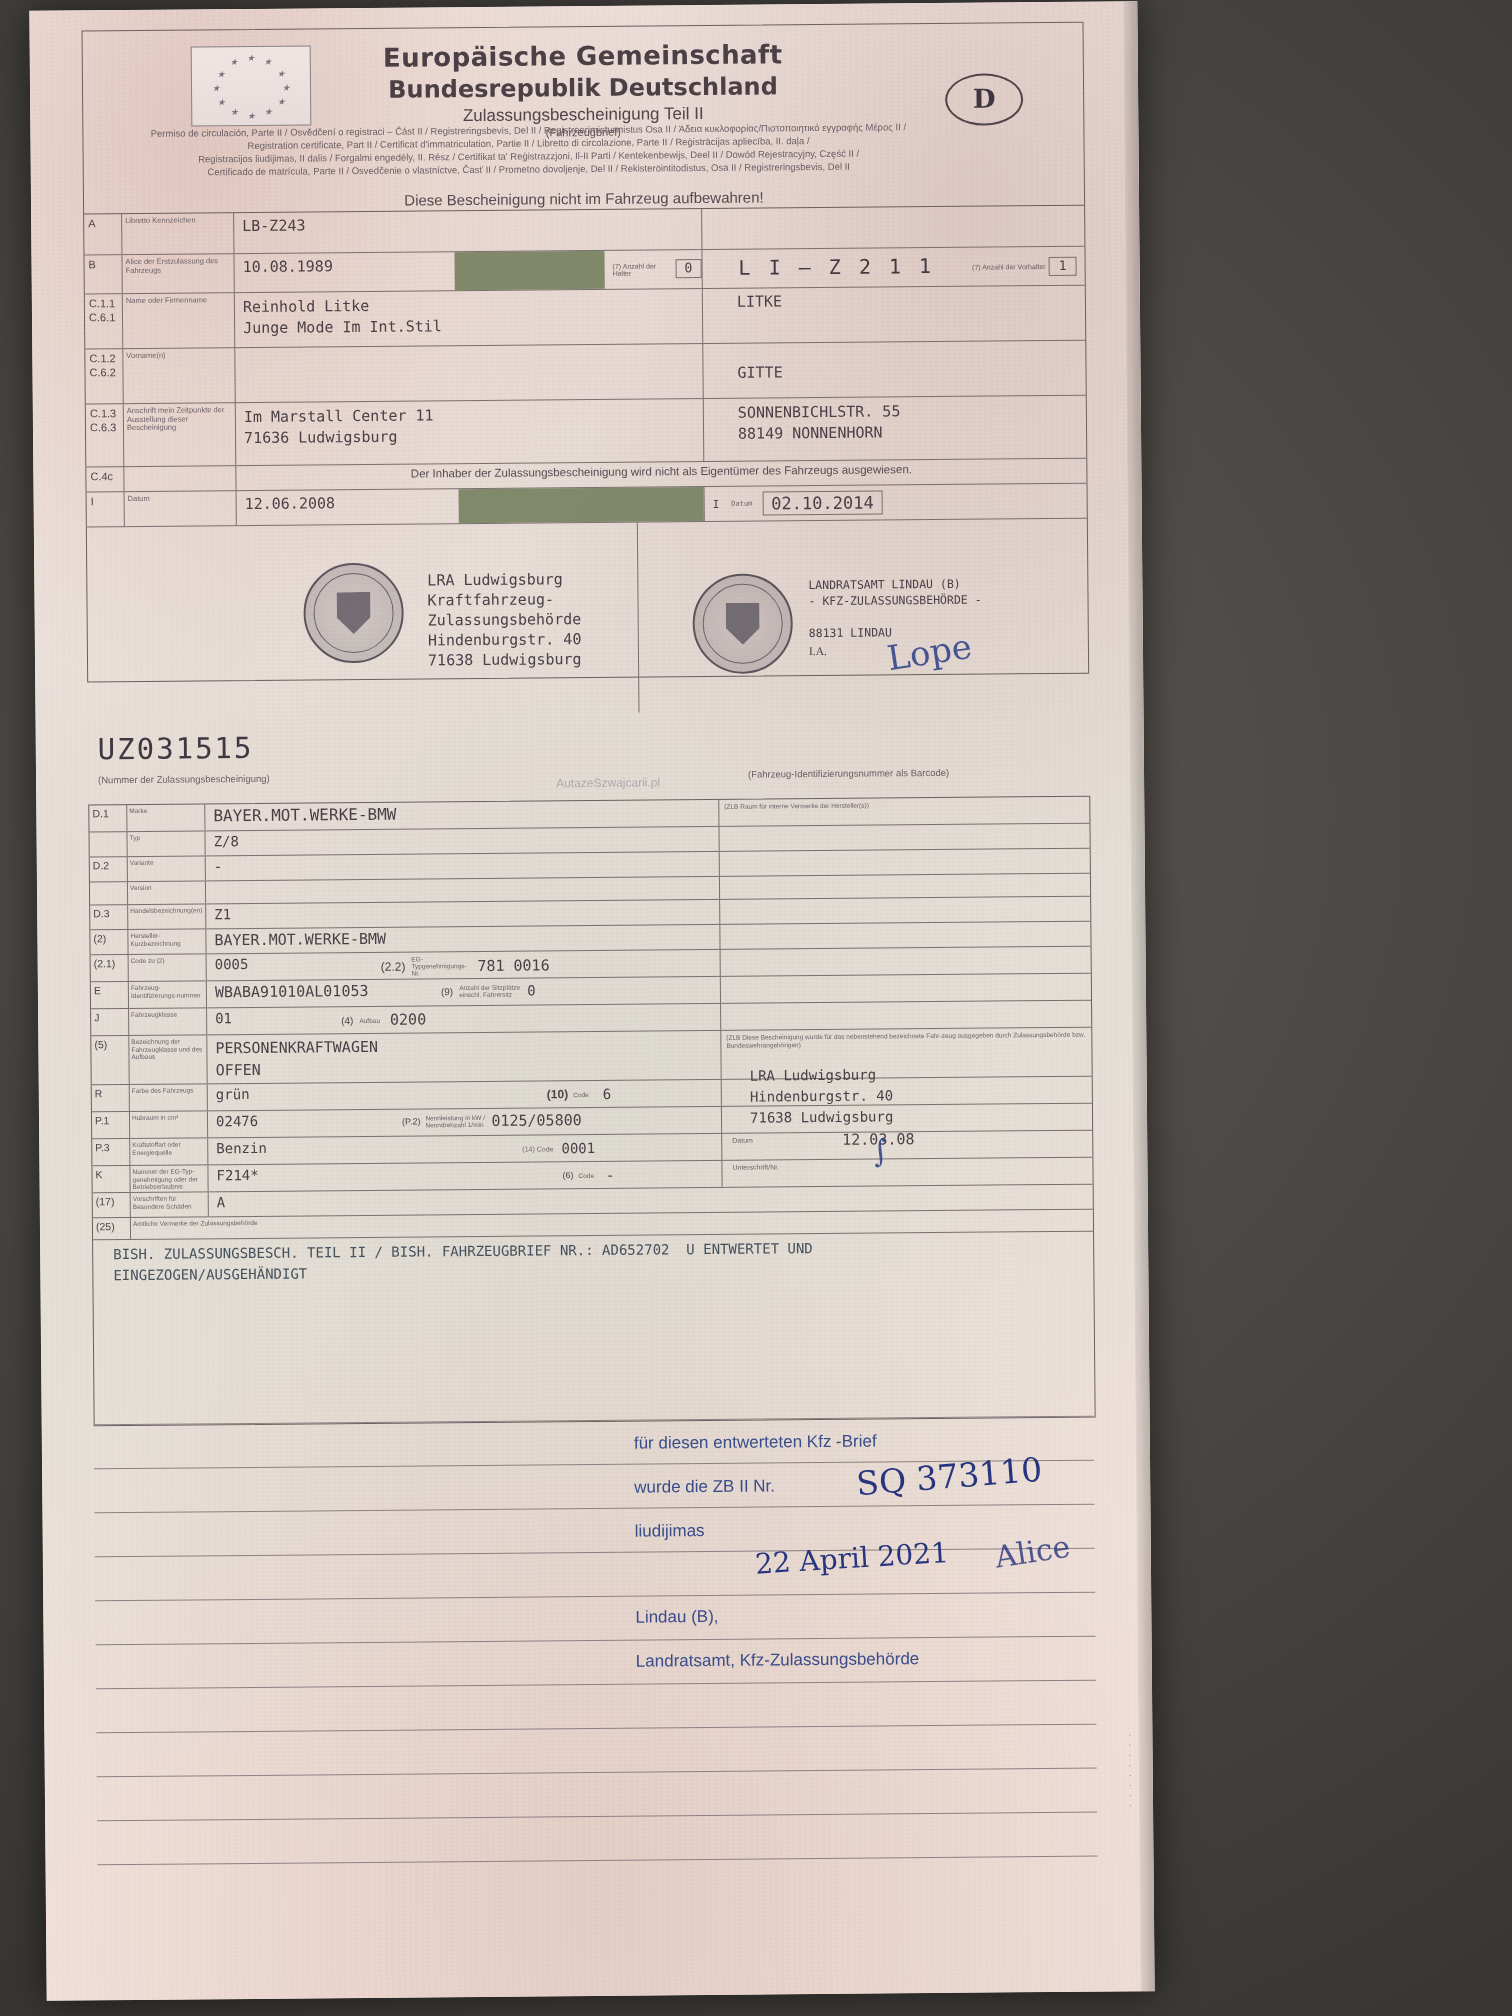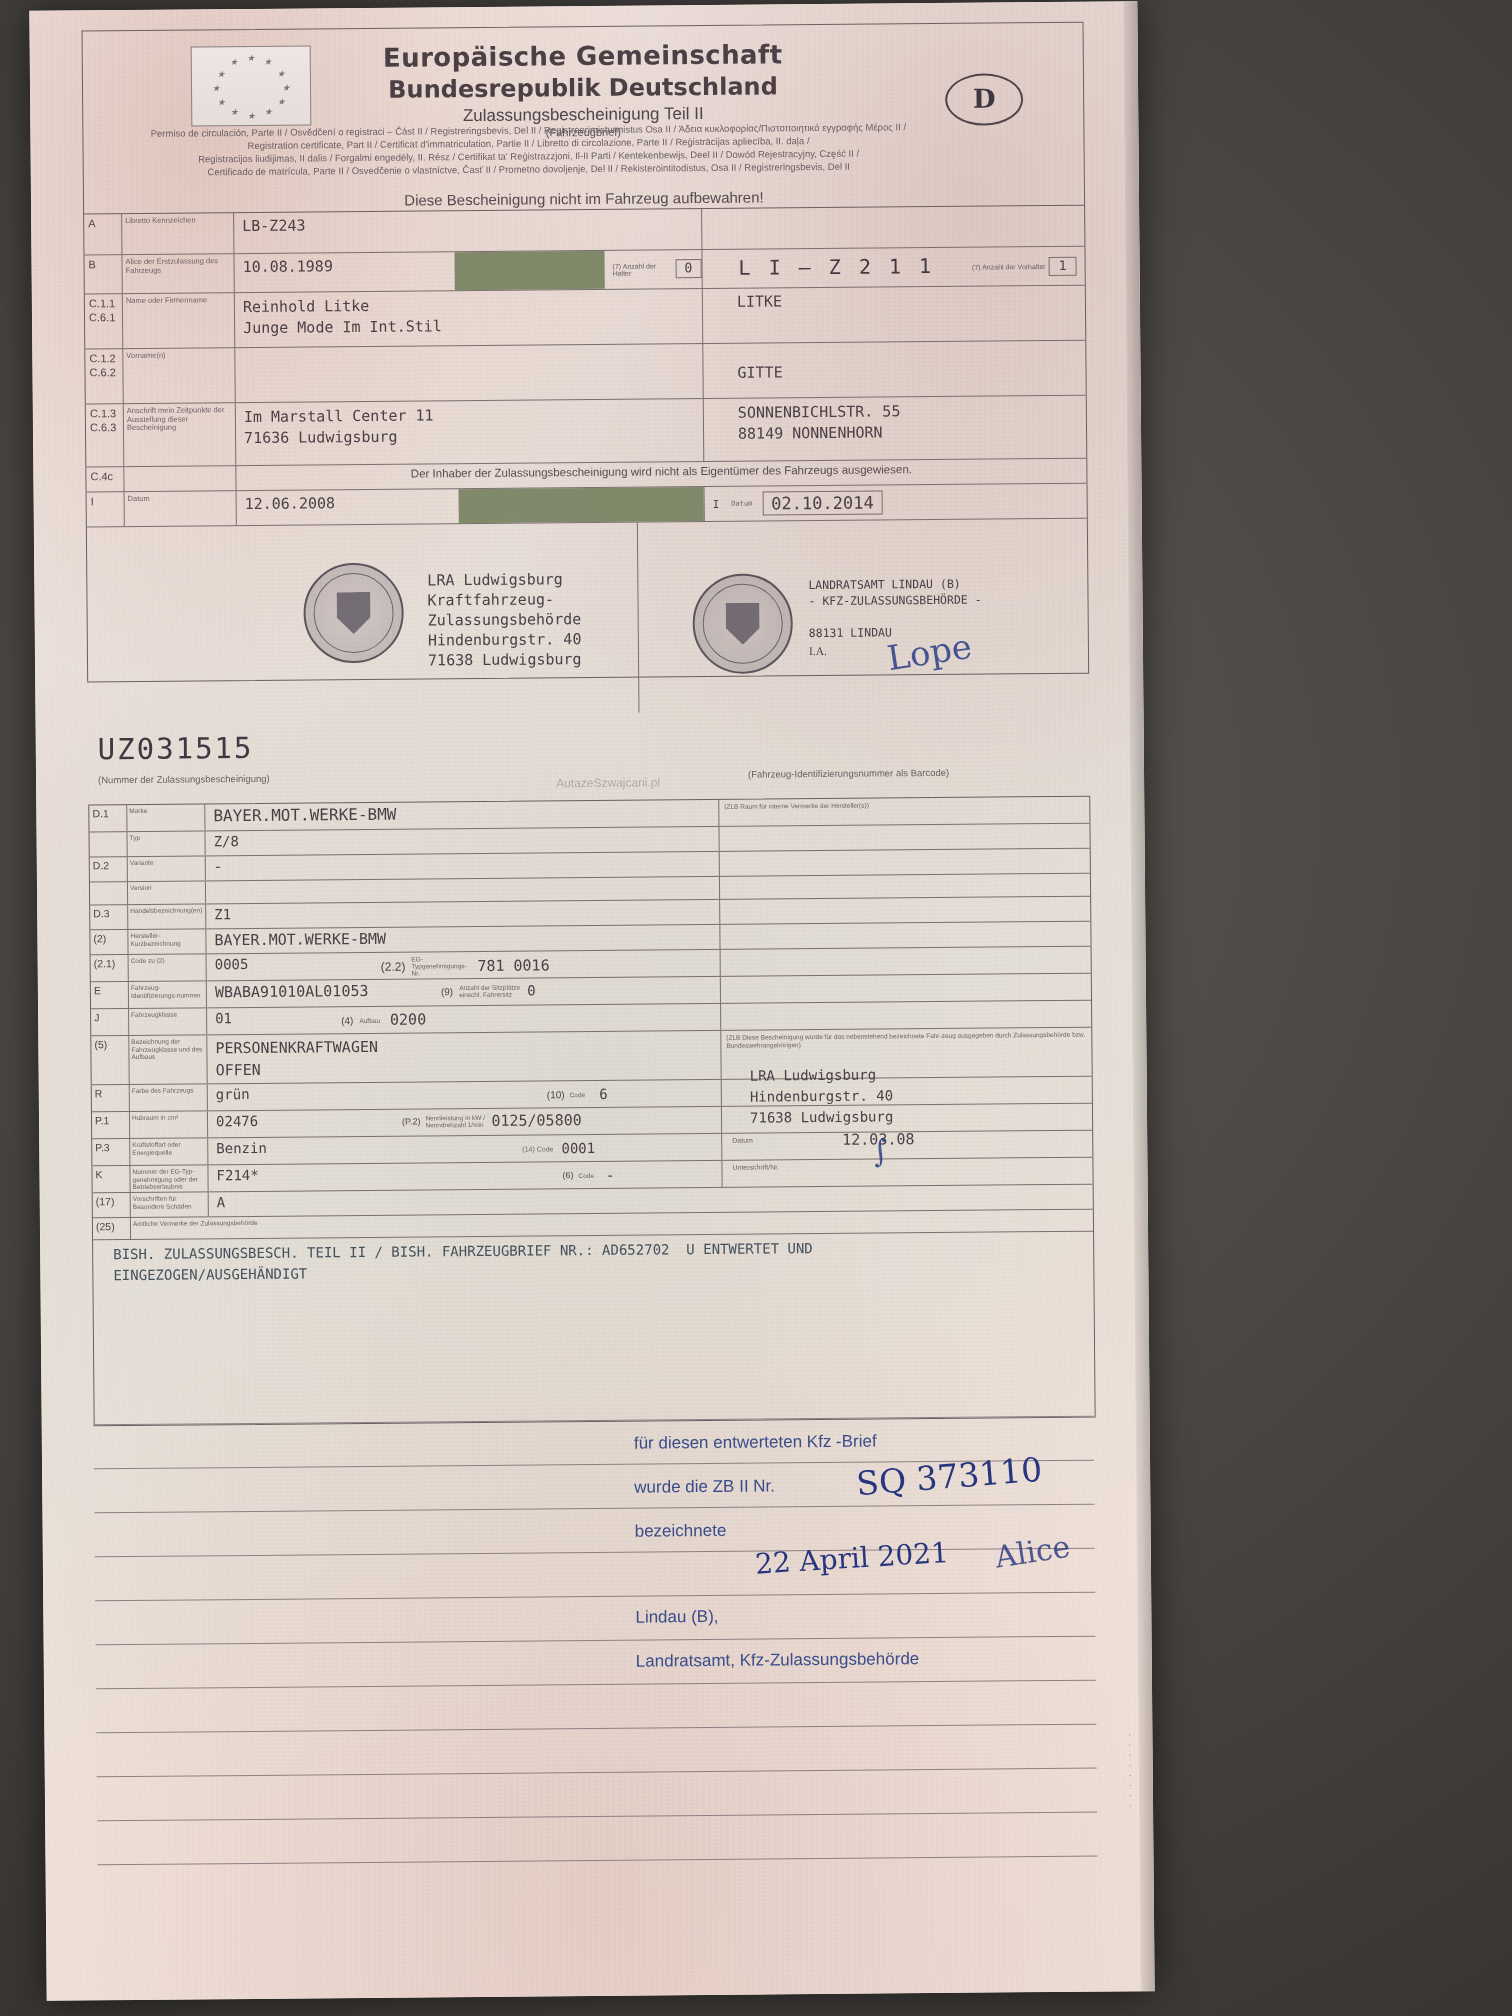--- a/index.html
+++ b/index.html
@@ -371,21 +371,21 @@
         <div class="rpane">
           <div class="cap">(ZLB Diese Bescheinigung wurde für das nebenstehend bezeichnete Fahr-zeug ausgegeben durch Zulassungsbehörde bzw. Bundeswehrangehörigen)</div>
         </div>
       </div>
 
       <div class="brow" style="height:26px;">
         <div class="bcode">R</div>
         <div class="blab">Farbe des Fahrzeugs</div>
         <div class="bval">grün</div>
         <div style="position:absolute;left:455px;top:5px;display:flex;align-items:center;">
-          <span style="font-size:10px;color:#4e444a;">(10)</span>
+          <span style="font-size:12px;color:#4e444a;font-weight:bold;">(10)</span>
           <span style="font-size:6.5px;color:#6d6268;margin-left:5px;">Code</span>
           <span style="font-family:'DejaVu Sans Mono',monospace;font-size:14px;color:#4a3f46;margin-left:14px;">6</span>
         </div>
         <div class="rpane">
           <div class="addr small" style="left:28px;top:-14px;font-size:14px;line-height:21px;">LRA Ludwigsburg
 Hindenburgstr. 40
 71638 Ludwigsburg</div>
         </div>
       </div>
 
@@ -455,21 +455,21 @@
       <div class="ln" style="top:220px;"></div>
       <div class="ln" style="top:264px;"></div>
       <div class="ln" style="top:308px;"></div>
       <div class="ln" style="top:352px;"></div>
       <div class="ln" style="top:396px;"></div>
       <div class="ln" style="top:440px;"></div>
 
       <div class="bottomtxt" style="left:540px;top:14px;">für diesen entwerteten Kfz -Brief</div>
       <div class="bottomtxt" style="left:540px;top:58px;">wurde die ZB II Nr.</div>
       <div class="hw" style="left:762px;top:40px;font-size:33px;transform:rotate(-4deg);">SQ 373110</div>
-      <div class="bottomtxt" style="left:540px;top:102px;">bezeichnete</div>
+      <div class="bottomtxt" style="left:540px;top:102px;">liudijimas</div>
       <div class="hw" style="left:660px;top:124px;font-size:28px;transform:rotate(-3deg);">22 April 2021</div>
       <div class="hw" style="left:900px;top:118px;font-size:30px;transform:rotate(-8deg);opacity:.8;">Alice</div>
       <div class="bottomtxt" style="left:540px;top:188px;">Lindau (B),</div>
       <div class="bottomtxt" style="left:540px;top:232px;">Landratsamt, Kfz-Zulassungsbehörde</div>
     </div>
 
     <div class="vertcode">· · · · · · · ·</div>
     <div class="edge-r"></div>
   </div>
 </div>

